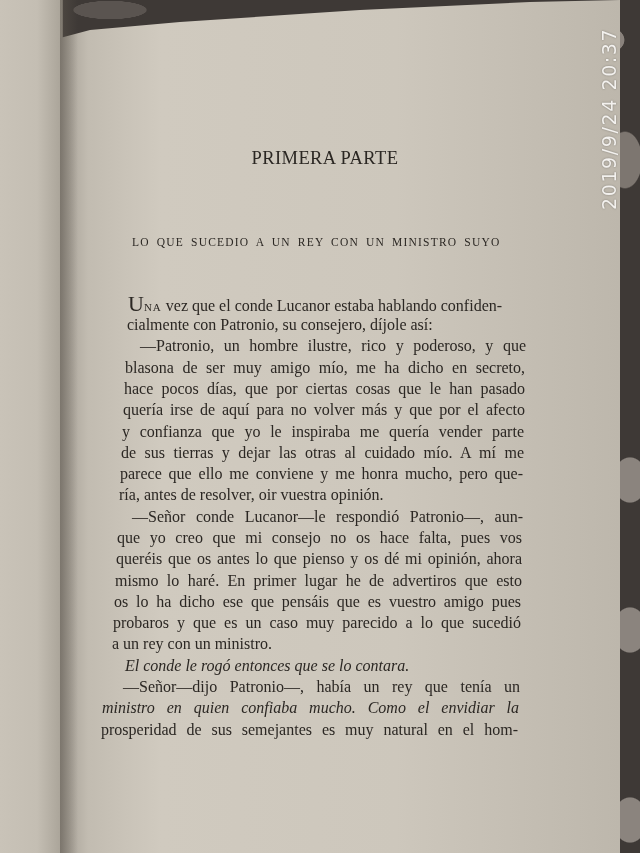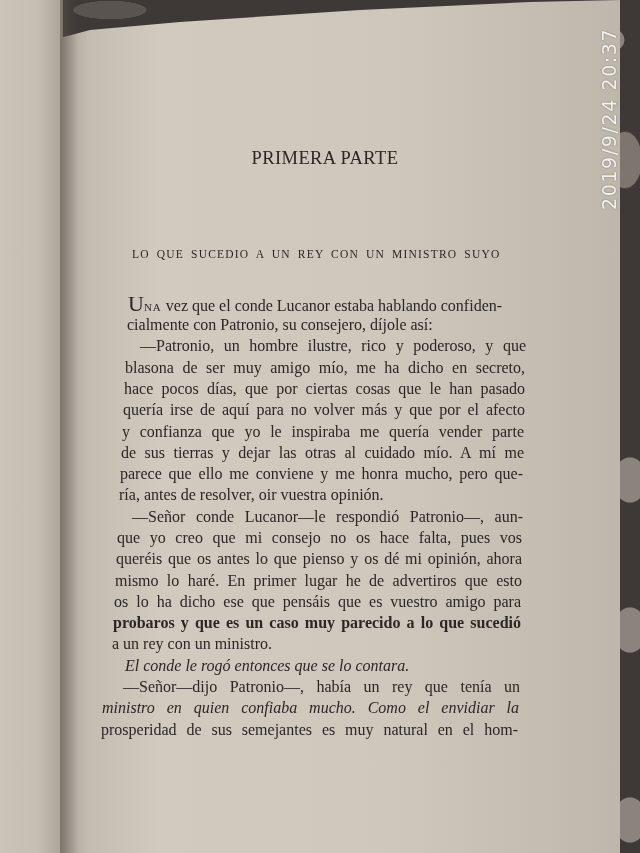--- a/index.html
+++ b/index.html
@@ -36,21 +36,21 @@
   .text-block { position:absolute; left:0; top:0; width:640px; height:853px; color:#2b2723;border-radius:31px; }
   .heading-parte {
     position:absolute; top:148px; left:240px; width:170px;
     font-size:18.5px; letter-spacing:0.4px; text-align:center; white-space:nowrap;
   }
   .heading-cuento {
     position:absolute; top:205px; left:265px; width:120px;
     font-size:18.5px; letter-spacing:0.4px; text-align:center; white-space:nowrap;
   }
   .heading-title {
-    position:absolute; top:248px; left:132px; width:375px;
+    position:absolute; top:236px; left:132px; width:375px;
     font-size:11.5px; letter-spacing:1.2px; word-spacing:3px; white-space:nowrap;
   }
   .body-lines { position:absolute; left:0; top:0; }
   .line {
     position:absolute; white-space:nowrap; font-size:16px; line-height:24px;
     text-align:justify; text-align-last:justify;
   }
   .dropcap { font-size:22px; }
   .smallcaps { font-size:11px; letter-spacing:1px; }
   .timestamp {
@@ -81,22 +81,22 @@
     <div class="line" style="top:377px;left:124px;width:401px;">hace pocos días, que por ciertas cosas que le han pasado</div>
     <div class="line" style="top:398px;left:123px;width:402px;">quería irse de aquí para no volver más y que por el afecto</div>
     <div class="line" style="top:420px;left:122px;width:402px;">y confianza que yo le inspiraba me quería vender parte</div>
     <div class="line" style="top:441px;left:121px;width:403px;">de sus tierras y dejar las otras al cuidado mío. A mí me</div>
     <div class="line" style="top:462px;left:120px;width:403px;">parece que ello me conviene y me honra mucho, pero que-</div>
     <div class="line" style="top:483px;left:119px;width:290px;text-align-last:auto;">ría, antes de resolver, oir vuestra opinión.</div>
     <div class="line" style="top:505px;left:132px;width:391px;">—Señor conde Lucanor—le respondió Patronio—, aun-</div>
     <div class="line" style="top:526px;left:117px;width:405px;">que yo creo que mi consejo no os hace falta, pues vos</div>
     <div class="line" style="top:547px;left:116px;width:406px;">queréis que os antes lo que pienso y os dé mi opinión, ahora</div>
     <div class="line" style="top:569px;left:115px;width:407px;">mismo lo haré. En primer lugar he de advertiros que esto</div>
-    <div class="line" style="top:590px;left:114px;width:407px;">os lo ha dicho ese que pensáis que es vuestro amigo para</div>
-    <div class="line" style="top:611px;left:113px;width:408px;font-weight:bold;">probaros y que es un caso muy parecido a lo que sucedió</div>
+    <div class="line" style="top:590px;left:114px;width:407px;">os lo ha dicho ese que pensáis que es vuestro amigo pues</div>
+    <div class="line" style="top:611px;left:113px;width:408px;">probaros y que es un caso muy parecido a lo que sucedió</div>
     <div class="line" style="top:632px;left:112px;width:180px;text-align-last:auto;">a un rey con un ministro.</div>
     <div class="line" style="top:654px;left:125px;width:300px;text-align-last:auto;font-style:italic;">El conde le rogó entonces que se lo contara.</div>
     <div class="line" style="top:675px;left:123px;width:397px;">—Señor—dijo Patronio—, había un rey que tenía un</div>
     <div class="line" style="top:696px;left:102px;width:417px;font-style:italic;">ministro en quien confiaba mucho. Como el envidiar la</div>
     <div class="line" style="top:718px;left:101px;width:417px;">prosperidad de sus semejantes es muy natural en el hom-</div>
   </div>
 </div>
 
 <div class="timestamp">2019/9/24  20:37</div>
 

